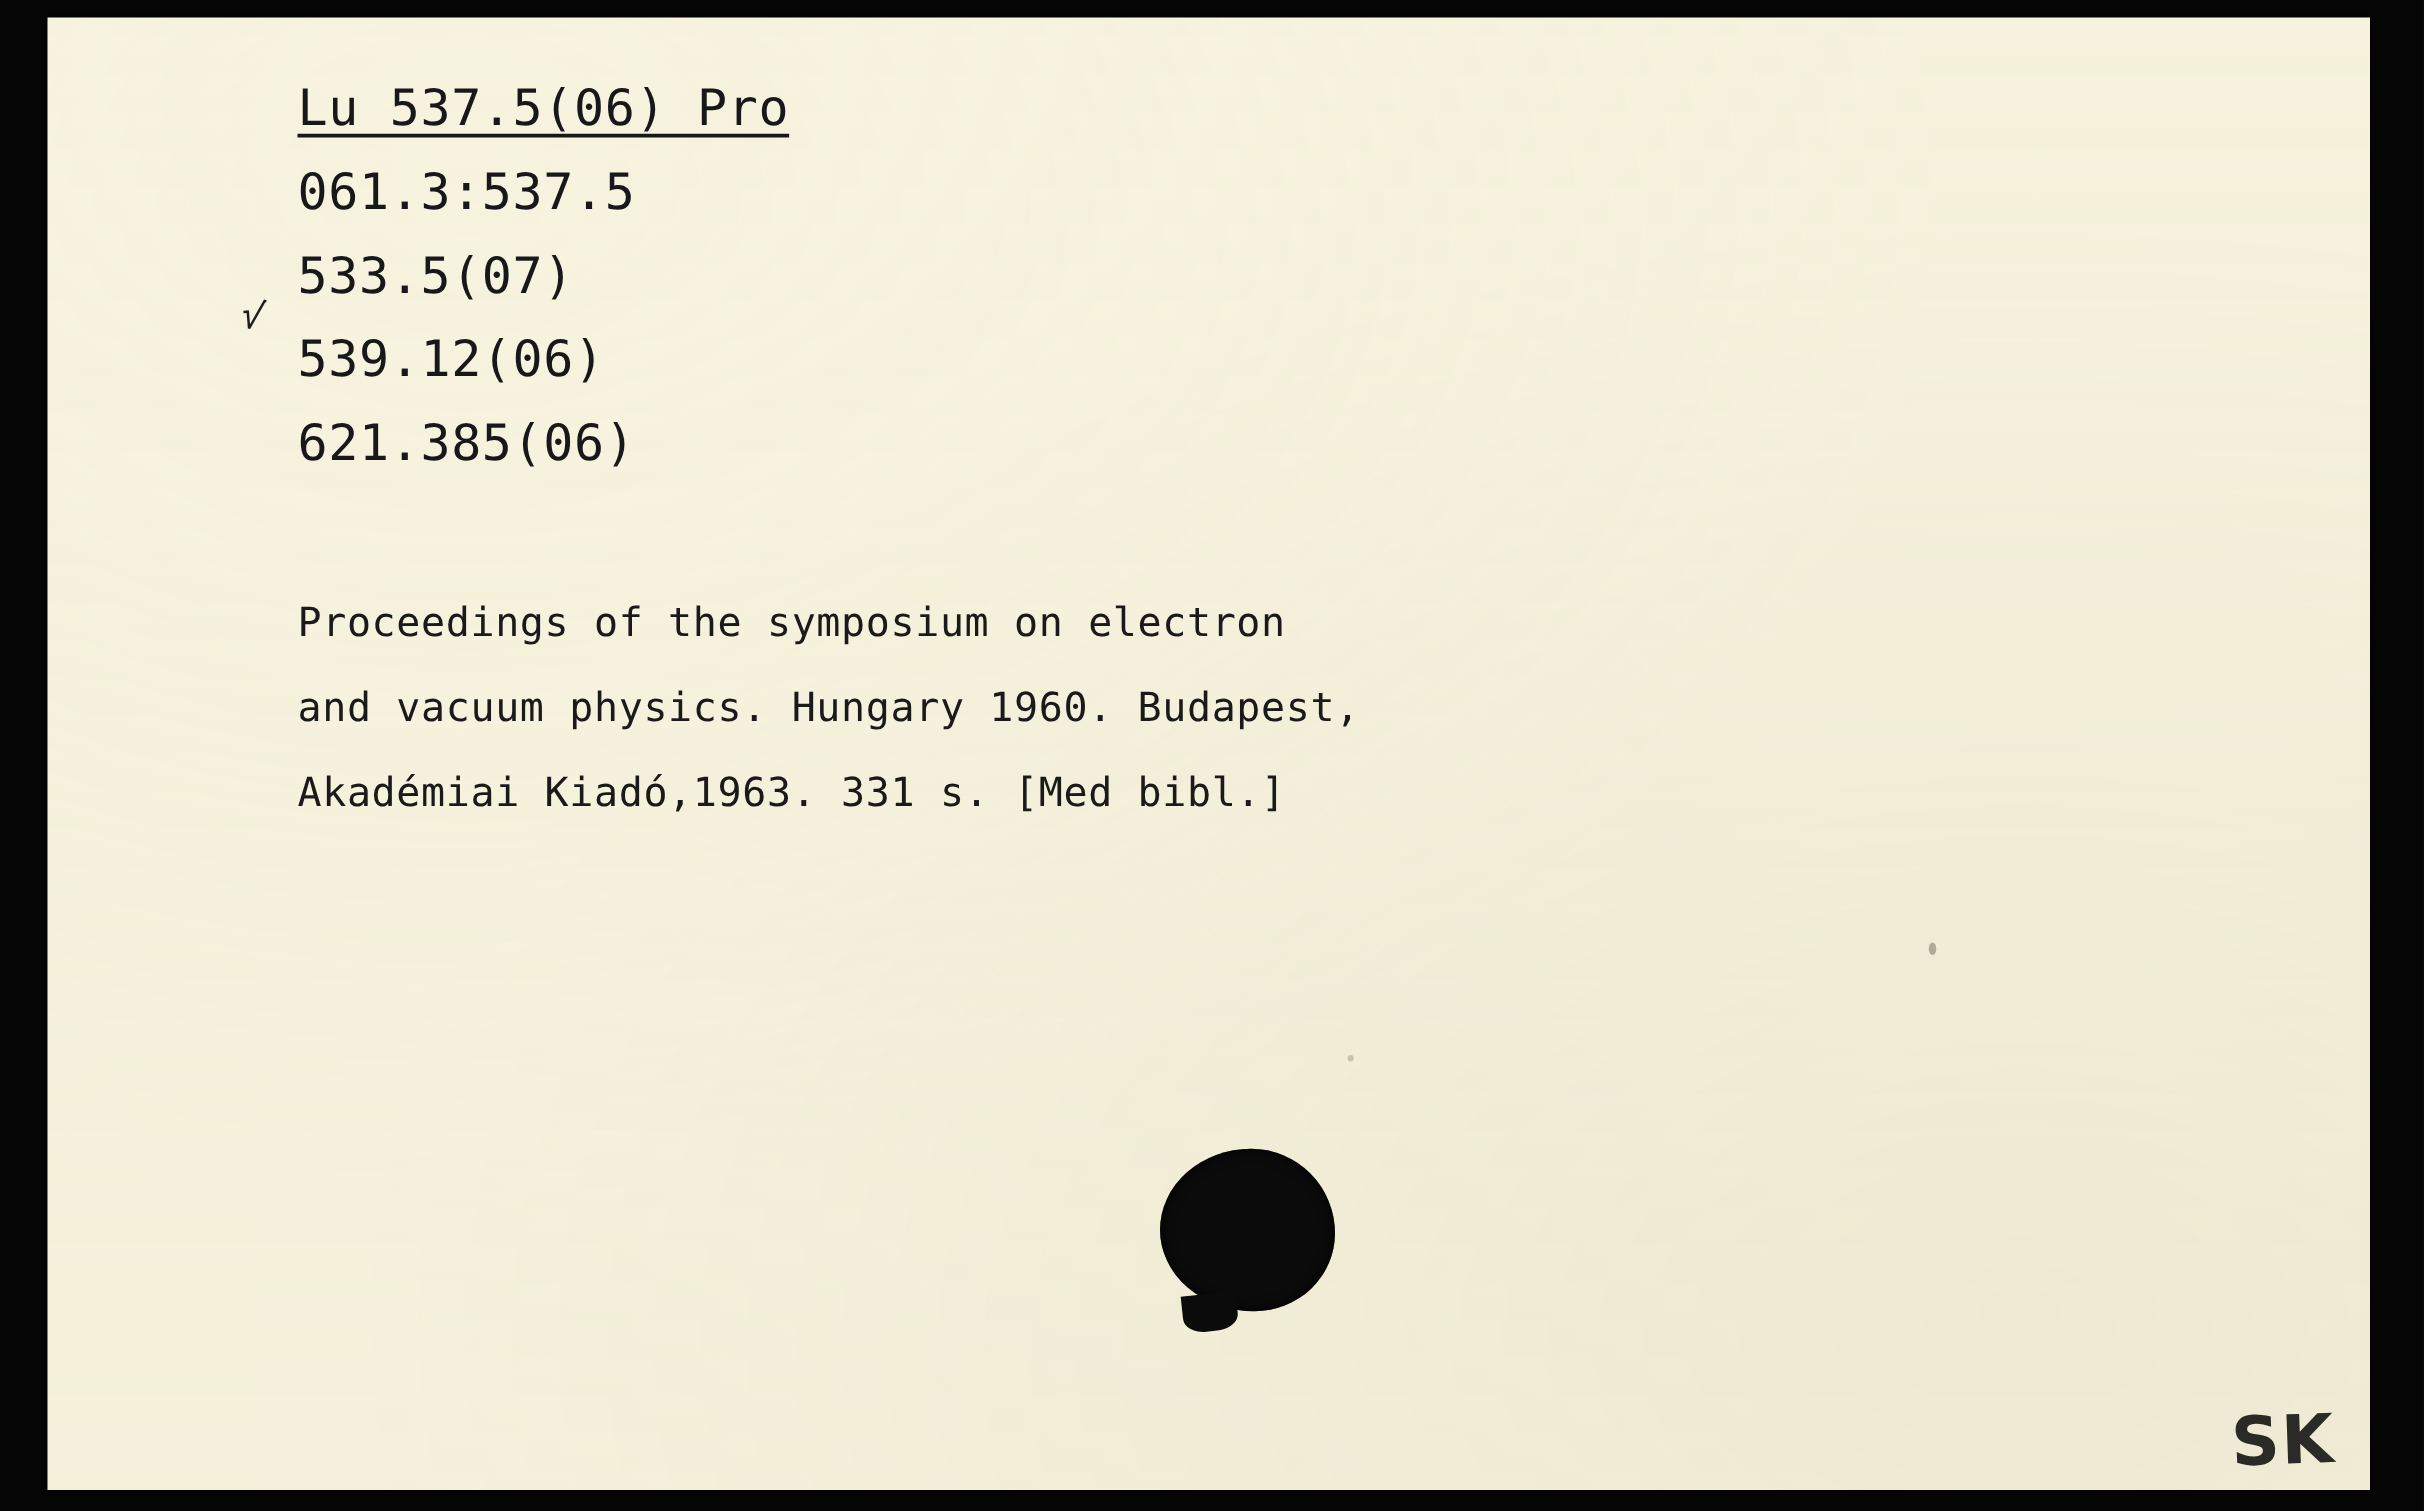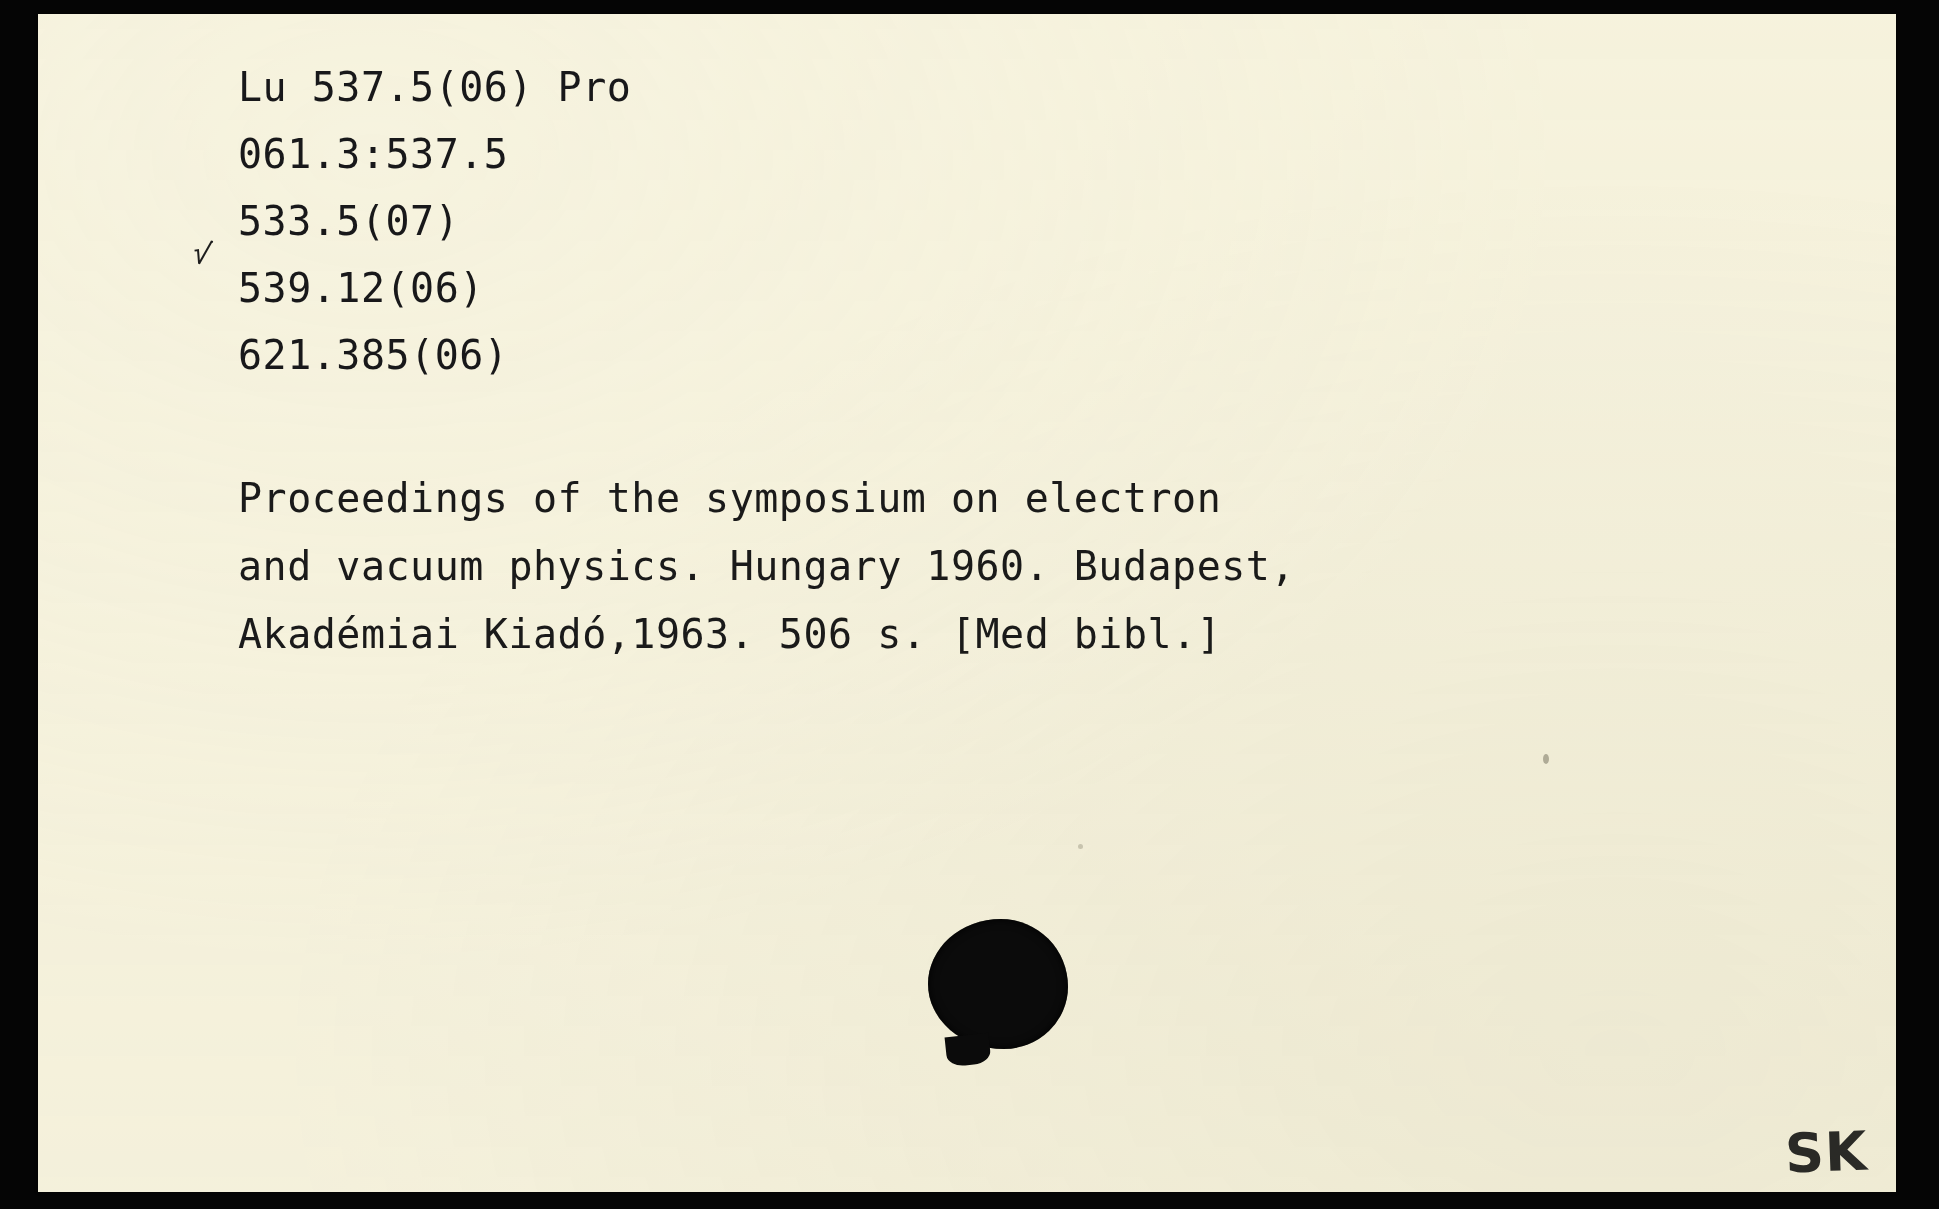--- a/index.html
+++ b/index.html
@@ -67,20 +67,21 @@
     top: 40px;
   }
 
   .callnum-line {
     font-size: 40px;
     line-height: 67px;
     color: #18181a;
   }
 
   .callnum-line.underlined {
+    text-decoration: underline;
     text-underline-offset: 7px;
     text-decoration-thickness: 3px;
   }
 
   
   .tick-mark {
     position: absolute;
     left: 155px;
     top: 222px;
     font-size: 30px;
@@ -90,21 +91,21 @@
 
   
   .entry-block {
     position: absolute;
     left: 200px;
     top: 450px;
     width: 1530px;
   }
 
   .entry-line {
-    font-size: 40px;
+    font-size: 32px;
     line-height: 68px;
     color: #1a1a1a;
   }
 
   
   .punch-hole {
     position: absolute;
     left: 890px;
     top: 905px;
     width: 140px;
@@ -161,21 +162,21 @@
         <div class="typed callnum-line">533.5(07)</div>
         <div class="typed callnum-line">539.12(06)</div>
         <div class="typed callnum-line">621.385(06)</div>
       </div>
 
       <div class="typed tick-mark">√</div>
 
       <div class="entry-block">
         <div class="typed entry-line">Proceedings of the symposium on electron</div>
         <div class="typed entry-line">and vacuum physics. Hungary 1960. Budapest,</div>
-        <div class="typed entry-line">Akadémiai Kiadó,1963. 506 s. [Med bibl.]</div>
+        <div class="typed entry-line">Akadémiai Kiadó,1963. 331 s. [Med bibl.]</div>
       </div>
 
       <div class="speck s1"></div>
       <div class="speck s2"></div>
 
       <div class="punch-hole">
         <div class="nub"></div>
       </div>
 
       <div class="sk-stamp">SK</div>

